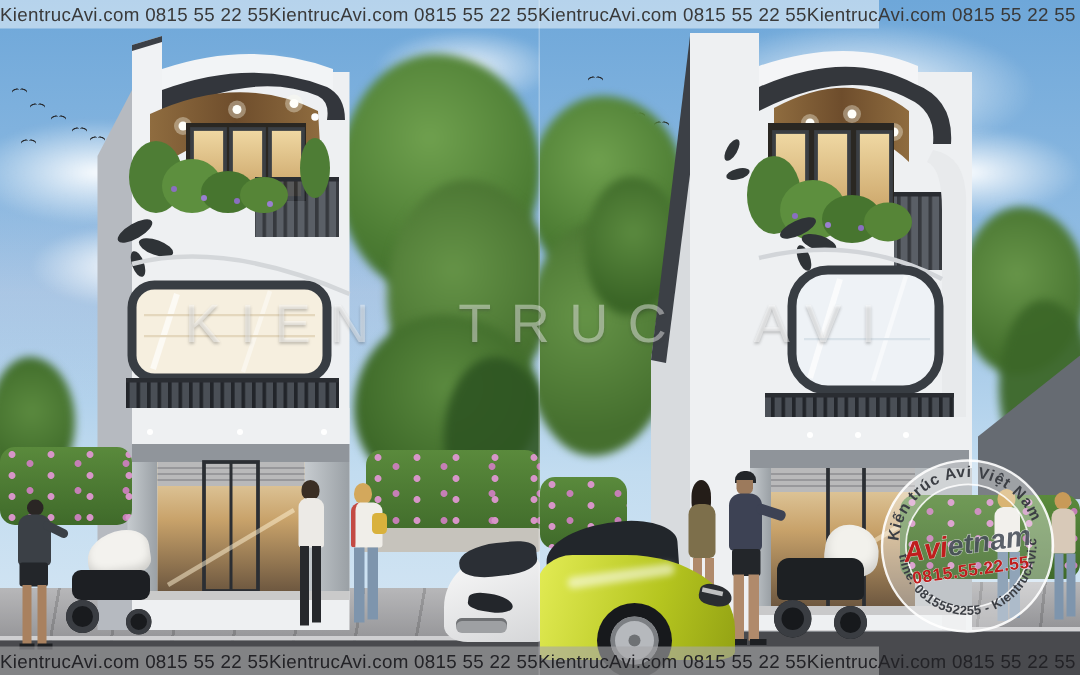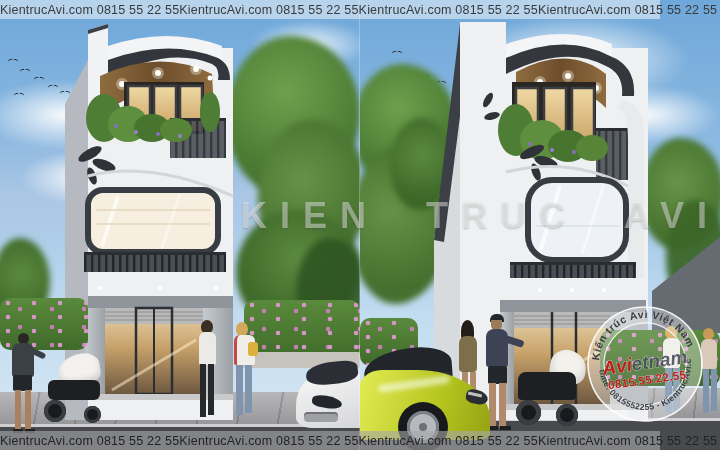--- a/index.html
+++ b/index.html
@@ -15,25 +15,25 @@
       radial-gradient(circle 2.5px at 8px 5px, #d795c8 0 2px, transparent 2.6px),
       radial-gradient(circle 2.5px at 20px 11px, #c57fb6 0 2px, transparent 2.6px),
       linear-gradient(#5a8a3c,#3f6a2a);
     background-size:26px 14px,32px 18px,100% 100%;}
   .bird{position:absolute;width:10px;height:5px;}
   .bird::before,.bird::after{content:"";position:absolute;top:1px;width:5px;height:3px;border-top:1.5px solid #26282c;border-radius:50% 50% 0 0;}
   .bird::before{left:0;transform:rotate(-20deg);}
   .bird::after{right:0;transform:rotate(20deg);}
   .walk{position:absolute;}
   .walk div{position:absolute;}
-  .strip{position:absolute;left:0;width:660px;height:19px;display:flex;align-items:center;z-index:30;font-size:12.5px;font-weight:500;color:#333;}
+  .strip{position:absolute;left:0;width:586px;height:19px;display:flex;align-items:center;z-index:30;font-size:12.5px;font-weight:500;color:#333;}
   .strip span{flex:1;text-align:center;white-space:nowrap;letter-spacing:.2px;}
   .strip-top{top:0;background:rgba(243,247,251,.55);color:#3a3a3a;}
   .strip-bottom{top:431px;background:rgba(166,166,168,.62);color:#232327;}
-  .wm-center{position:absolute;top:195px;left:0;width:720px;text-align:right;font-weight:700;font-size:36px;
+  .wm-center{position:absolute;top:195px;left:0;width:720px;text-align:center;font-weight:400;font-size:36px;
     letter-spacing:13px;word-spacing:24px;color:rgba(255,255,255,.42);text-shadow:0 1px 2px rgba(60,60,60,.28);z-index:25;}
   .seam{position:absolute;left:359px;top:0;width:1px;height:450px;background:rgba(255,255,255,.28);z-index:20;}
   .stamp{position:absolute;left:585px;top:304px;width:120px;height:120px;z-index:28;}
   svg{display:block;}
 </style>
 </head>
 <body>
 
 <div class="stage">
 

